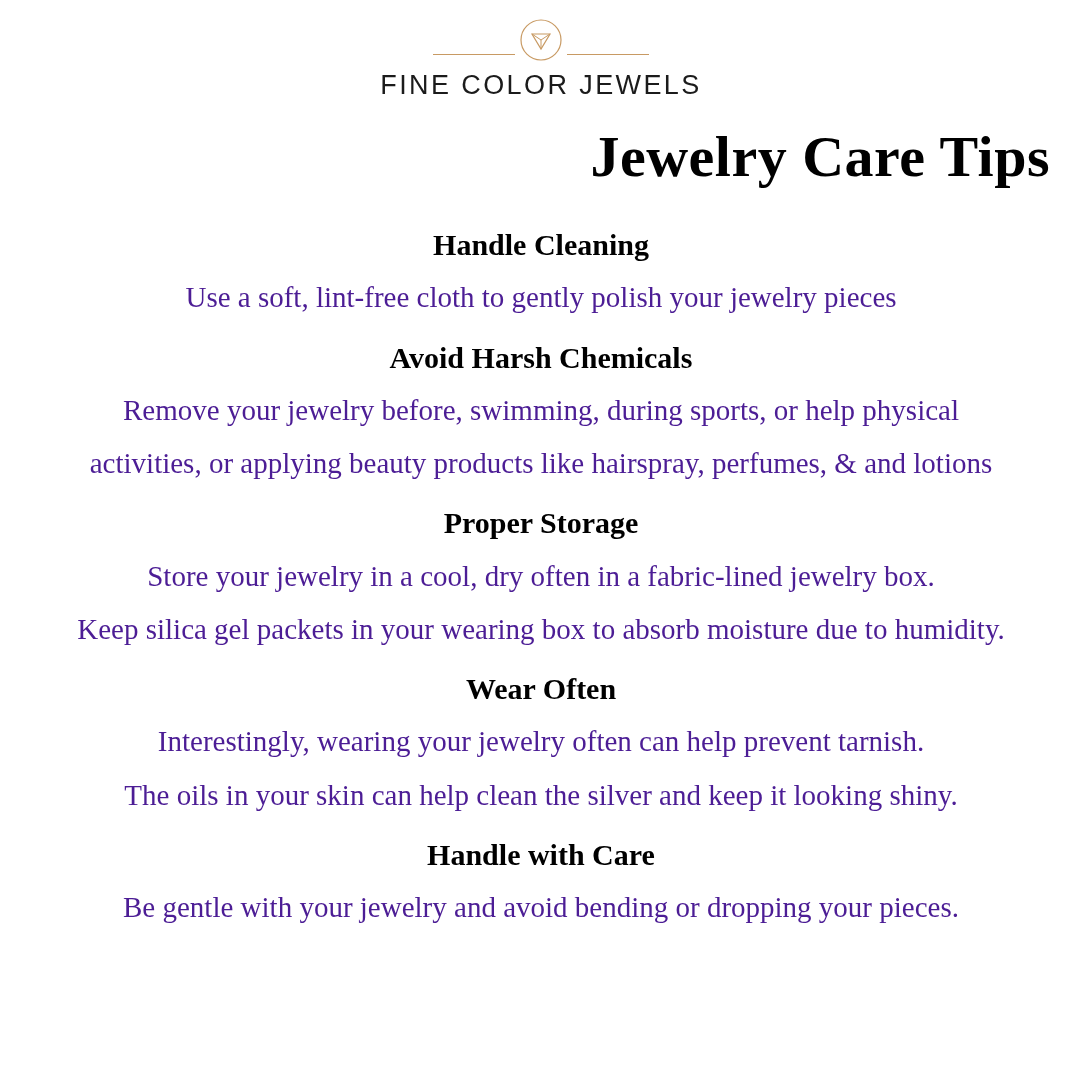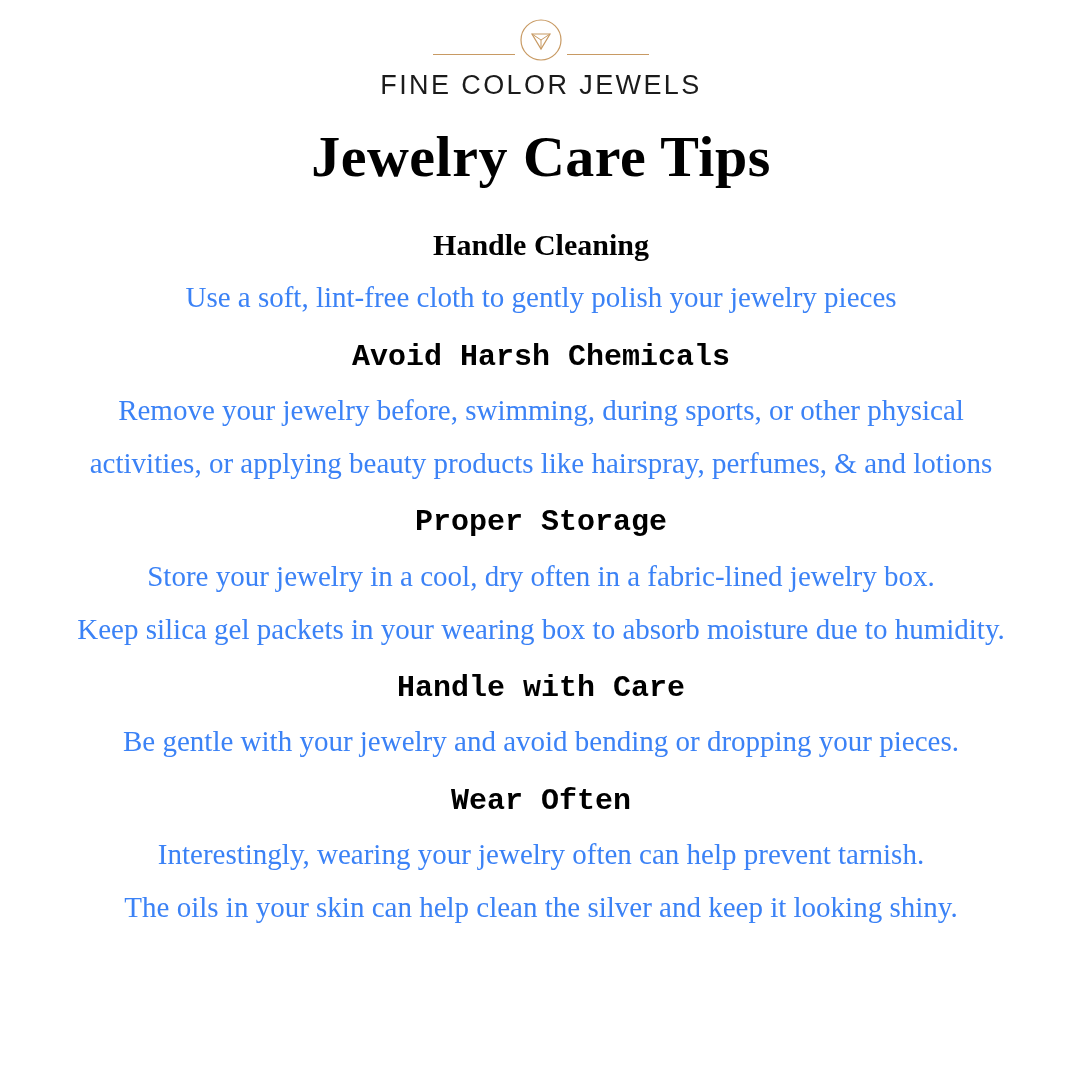--- a/index.html
+++ b/index.html
@@ -52,21 +52,21 @@
     margin-top: 2px;
     font-family: "Liberation Sans", "DejaVu Sans", sans-serif;
     font-size: 27px;
     letter-spacing: 2.4px;
     color: #1b1b1b;
     font-weight: 400;
   }
 
   
   .doc-title {
-    text-align: center;
+    text-align: right;
     font-size: 58px;
     font-weight: bold;
     letter-spacing: 0.5px;
     margin: 26px 0 0 0;
     line-height: 1.05;
     color: #000000;
   }
 
   
   .sections {
@@ -81,25 +81,24 @@
     padding: 14px 0 0 0;
     line-height: 1.25;
     color: #000000;
   }
   .section-line {
     text-align: center;
     font-size: 29px;
     line-height: 1.28;
     margin: 0;
     padding: 16px 0 0 0;
-    color: #3b82f6;
+    color: #4c1d95;
   }
   .section + .section .section-heading {
     padding-top: 22px;
-    font-family: Liberation Mono, monospace;
   }
 </style>
 </head>
 <body>
 
 <div class="page">
 
   <div class="brand">
     <div class="brand-mark">
       <span class="brand-rule"></span>
@@ -120,35 +119,35 @@
 
   <div class="sections">
 
     <div class="section">
       <h2 class="section-heading">Handle Cleaning</h2>
       <p class="section-line">Use a soft, lint-free cloth to gently polish your jewelry pieces</p>
     </div>
 
     <div class="section">
       <h2 class="section-heading">Avoid Harsh Chemicals</h2>
-      <p class="section-line">Remove your jewelry before, swimming, during sports, or other physical</p>
+      <p class="section-line">Remove your jewelry before, swimming, during sports, or help physical</p>
       <p class="section-line">activities,  or applying beauty products like hairspray, perfumes, &amp; and lotions</p>
     </div>
 
     <div class="section">
       <h2 class="section-heading">Proper Storage</h2>
       <p class="section-line">Store your jewelry in a cool, dry often in a fabric-lined jewelry box.</p>
       <p class="section-line">Keep silica gel packets in your wearing box to absorb moisture due to humidity.</p>
     </div>
 
     <div class="section">
-      <h2 class="section-heading">Handle with Care</h2>
-      <p class="section-line">Be gentle with your jewelry and avoid bending or dropping your pieces.</p>
+      <h2 class="section-heading">Wear Often</h2>
+      <p class="section-line">Interestingly, wearing your jewelry often can help prevent tarnish.</p>
+      <p class="section-line">The oils in your skin can help clean the silver and keep it looking shiny.</p>
     </div>
 
     <div class="section">
-      <h2 class="section-heading">Wear Often</h2>
-      <p class="section-line">Interestingly, wearing your jewelry often can help prevent tarnish.</p>
-      <p class="section-line">The oils in your skin can help clean the silver and keep it looking shiny.</p>
+      <h2 class="section-heading">Handle with Care</h2>
+      <p class="section-line">Be gentle with your jewelry and avoid bending or dropping your pieces.</p>
     </div>
 
   </div>
 </div>
 
 </body></html>

